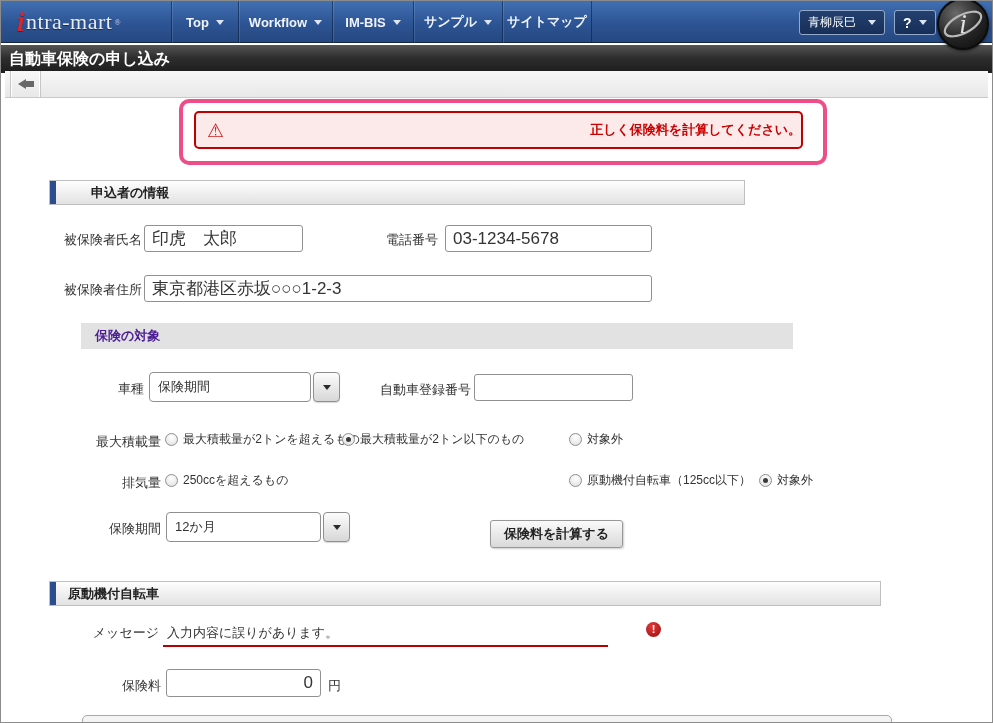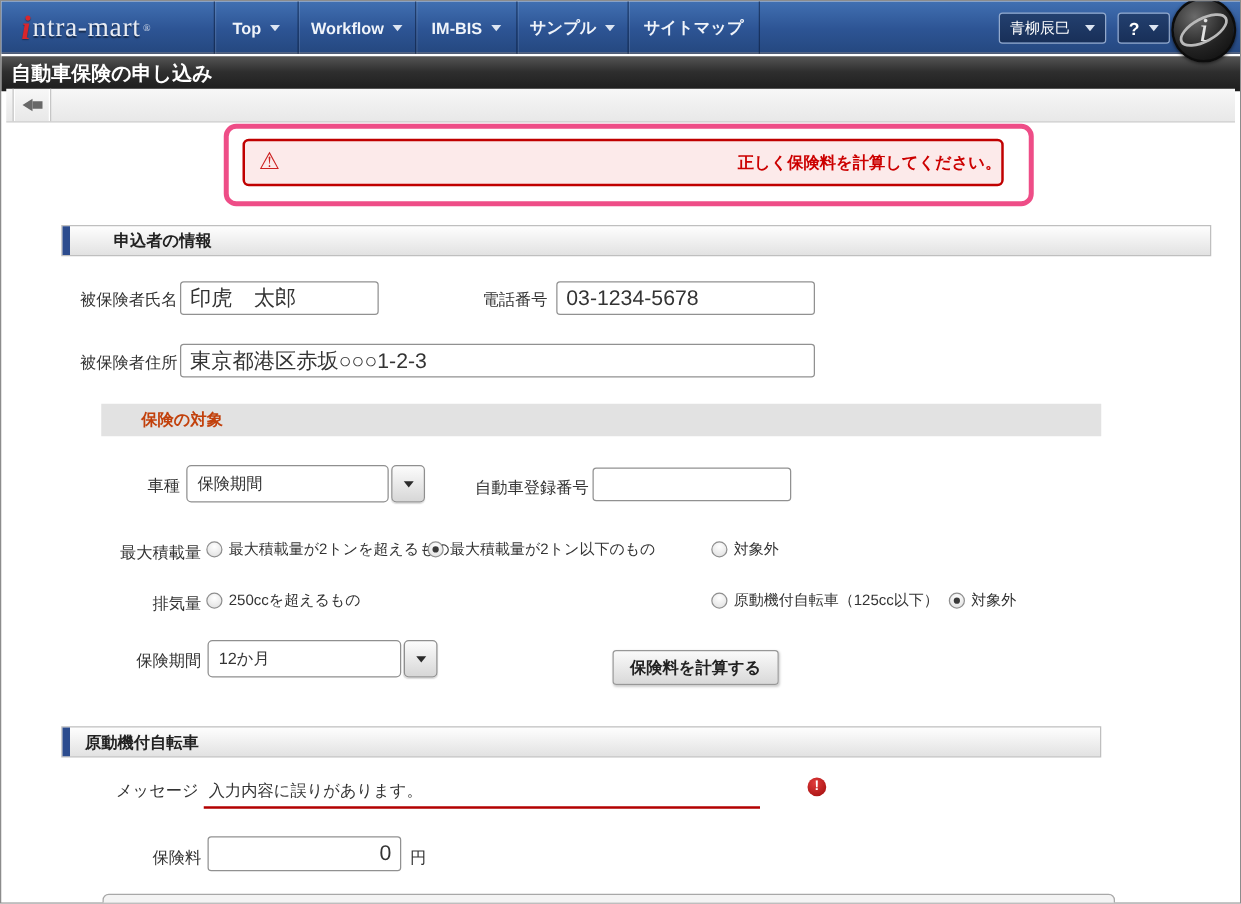--- a/index.html
+++ b/index.html
@@ -34,21 +34,21 @@
   }
   .nav-item {
     height: 42px; display: flex; align-items: center; justify-content: center;
     color: #f0f4fa; font-weight: bold; font-size: 13px; cursor: pointer;
     border-left: 1px solid rgba(10,26,56,.55);
     box-shadow: inset 1px 0 0 rgba(255,255,255,.12);
   }
   .nav-item:last-child { border-right: 1px solid rgba(10,26,56,.55); }
   .nav-item.w1 { width: 67px; } .nav-item.w2 { width: 94px; }
   .nav-item.w3 { width: 81px; } .nav-item.w4 { width: 89px; }
-  .nav-item.w5 { width: 106px; }
+  .nav-item.w5 { width: 90px; }
   .caret-down {
     display: inline-block; width: 0; height: 0; margin-left: 7px;
     border-left: 4px solid transparent; border-right: 4px solid transparent;
     border-top: 5px solid #dde5f2;
   }
   .hdr-btn {
     position: absolute; top: 9px; height: 25px;
     background: linear-gradient(#23406f, #182f58);
     border: 1px solid #93a9cc; border-radius: 3px;
     color: #fff; font-size: 12px; display: flex; align-items: center;
@@ -113,26 +113,26 @@
   
   .section-hdr {
     position: absolute; height: 25px; line-height: 23px;
     background: linear-gradient(#fefefe, #e2e2e2);
     border: 1px solid #bfbfbf; font-weight: bold; color: #222;
     padding-left: 18px; white-space: nowrap;
   }
   .section-hdr .accent {
     position: absolute; left: 0; top: 0; bottom: 0; width: 6px; background: #2c4c8e;
   }
-  .sec1 { left: 48px; top: 179px; width: 920px; padding-left: 41px; }
+  .sec1 { left: 48px; top: 179px; width: 696px; padding-left: 41px; }
   .sec3 { left: 48px; top: 580px; width: 832px; }
   .section-sub {
-    position: absolute; left: 80px; top: 322px; width: 800px; height: 26px;
-    line-height: 26px; background: #e2e2e2; font-weight: bold; color: #c2410c;
-    padding-left: 32px;
+    position: absolute; left: 80px; top: 322px; width: 712px; height: 26px;
+    line-height: 26px; background: #e2e2e2; font-weight: bold; color: #4c1d95;
+    padding-left: 14px;
   }
 
   
   .lbl { position: absolute; white-space: nowrap; color: #333; }
   .r { text-align: right; }
   .tb {
     position: absolute; border: 1px solid #919191; border-radius: 3px;
     background: #fff; font-family: inherit; font-size: 17px; color: #333;
     padding: 0 7px; outline: none;
   }

